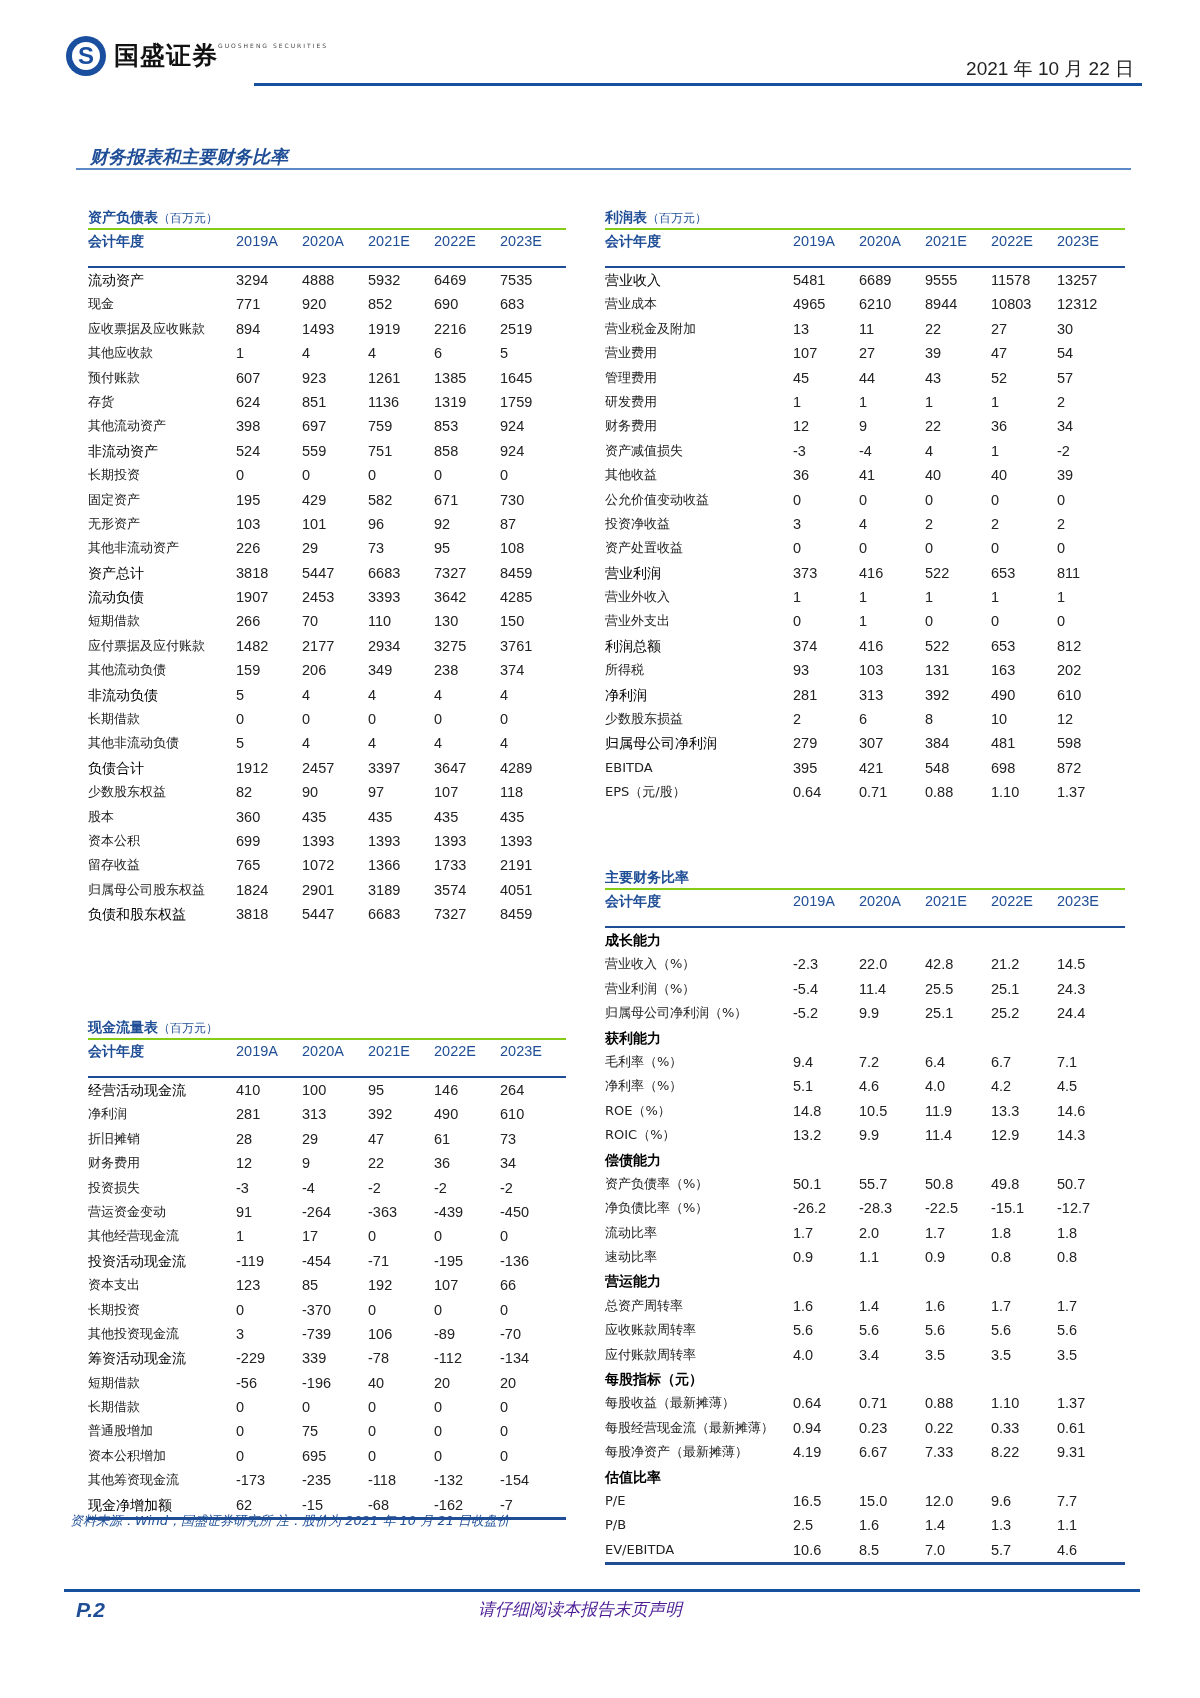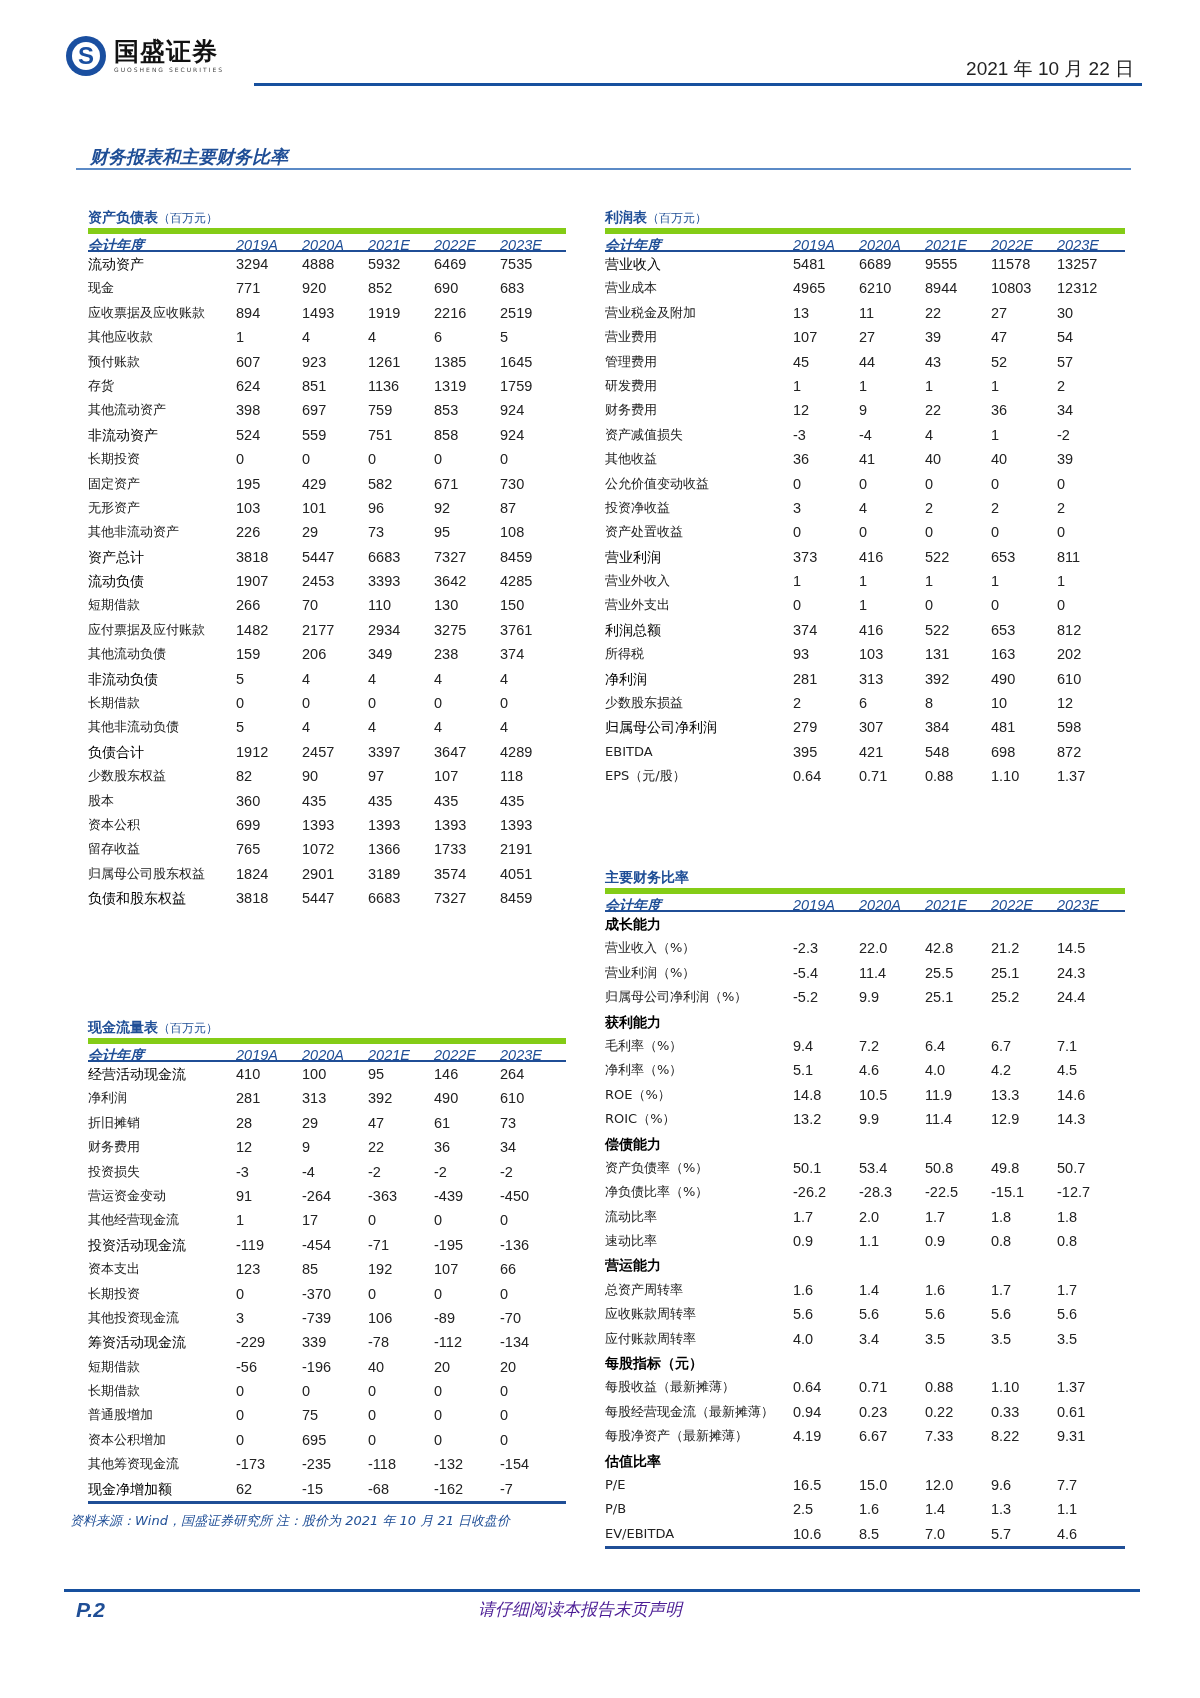--- a/index.html
+++ b/index.html
@@ -5,35 +5,35 @@
   * { box-sizing: border-box; margin: 0; padding: 0; }
   html, body { width: 1200px; height: 1698px; background: #ffffff; }
   body { position: relative; font-family: "DejaVu Sans", "Liberation Sans", sans-serif; color: #1a1a1a; overflow: hidden; }
 
   
   .header { position: absolute; left: 66px; top: 36px; width: 1080px; height: 60px; }
   .logo { position: absolute; left: 0; top: 0; display: flex; align-items: center; }
   .logo-mark { width: 40px; height: 40px; border-radius: 50%; background: #1a4fa0; position: relative; margin-right: 8px; }
   .logo-mark::before { content: ""; position: absolute; left: 6px; top: 6px; width: 28px; height: 28px; border-radius: 50%; background: #fff; }
   .logo-mark::after { content: "S"; position: absolute; left: 0; top: 0; width: 40px; height: 40px; text-align: center; line-height: 40px; font-weight: bold; font-size: 24px; color: #1a4fa0; font-family: "Liberation Sans", sans-serif; }
-  .logo-text { display: flex; flex-direction: column; }
+  .logo-text { display: flex; flex-direction: row; }
   .logo-cn { font-size: 25px; font-weight: bold; color: #111; letter-spacing: 1px; font-family: "DejaVu Serif", serif; line-height: 28px; }
   .logo-en { font-size: 6px; color: #444; letter-spacing: 2px; line-height: 8px; }
   .header-date { position: absolute; right: 12px; top: 20px; font-size: 19px; color: #222; font-family: "Liberation Sans", sans-serif; }
   .header-line { position: absolute; left: 188px; top: 47px; width: 888px; height: 3px; background: #17509e; }
 
   
   .section-title { position: absolute; left: 90px; top: 145px; font-size: 18px; font-weight: bold; font-style: italic; color: #1f4e96; font-family: "DejaVu Serif", serif; }
   .section-line { position: absolute; left: 76px; top: 168px; width: 1055px; height: 2px; background: #5b8ac6; }
 
   
   .tbl { position: absolute; font-size: 14px; }
   .tbl-caption { font-weight: bold; color: #1f4e96; font-size: 14px; height: 22px; line-height: 22px; }
   .tbl-caption .unit { font-weight: normal; font-size: 12px; color: #1f4e96; }
-  .tbl-header { display: flex; height: 24px; line-height: 22px; border-top: 6px solid #84cc16; border-bottom: 2px solid #1f4e96; color: #1f4e96; font-style: italic; }
+  .tbl-header { display: flex; height: 40px; line-height: 22px; border-top: 2px solid #84cc16; border-bottom: 2px solid #1f4e96; color: #1f4e96; }
   .tbl-header .lbl { font-weight: bold; }
   .row { display: flex; height: 24.4px; line-height: 24.4px; }
   .row .lbl { font-size: 13px; color: #222; white-space: nowrap; overflow: visible; }
   .row.bold .lbl { font-weight: normal; color: #000; font-size: 14px; }
   .row.cat .lbl { font-weight: bold; color: #000; font-size: 14px; }
   .cell { font-family: "Liberation Sans", sans-serif; font-size: 14.5px; color: #222; }
   .tbl-header .cell { color: #1f4e96; font-size: 14.5px; }
   .tbl-bottom { border-top: 3px solid #1f4e96; }
 
   
@@ -741,21 +741,21 @@
         <span class="lbl">偿债能力</span>
         <span class="cell"></span>
         <span class="cell"></span>
         <span class="cell"></span>
         <span class="cell"></span>
         <span class="cell"></span>
       </div>
       <div class="row">
         <span class="lbl">资产负债率（%）</span>
         <span class="cell">50.1</span>
-        <span class="cell">53.4</span>
+        <span class="cell">55.7</span>
         <span class="cell">50.8</span>
         <span class="cell">49.8</span>
         <span class="cell">50.7</span>
       </div>
       <div class="row">
         <span class="lbl">净负债比率（%）</span>
         <span class="cell">-26.2</span>
         <span class="cell">-28.3</span>
         <span class="cell">-22.5</span>
         <span class="cell">-15.1</span>

